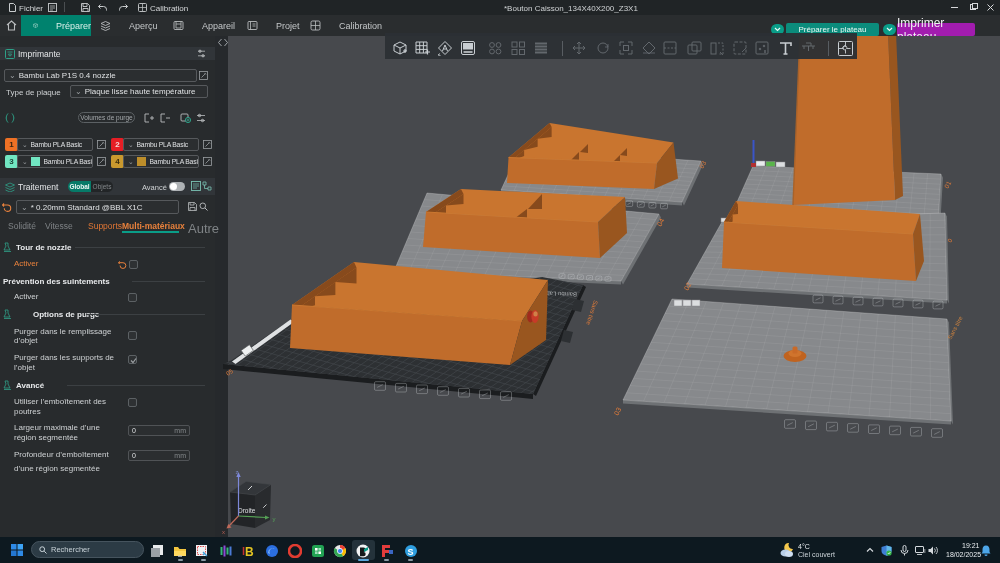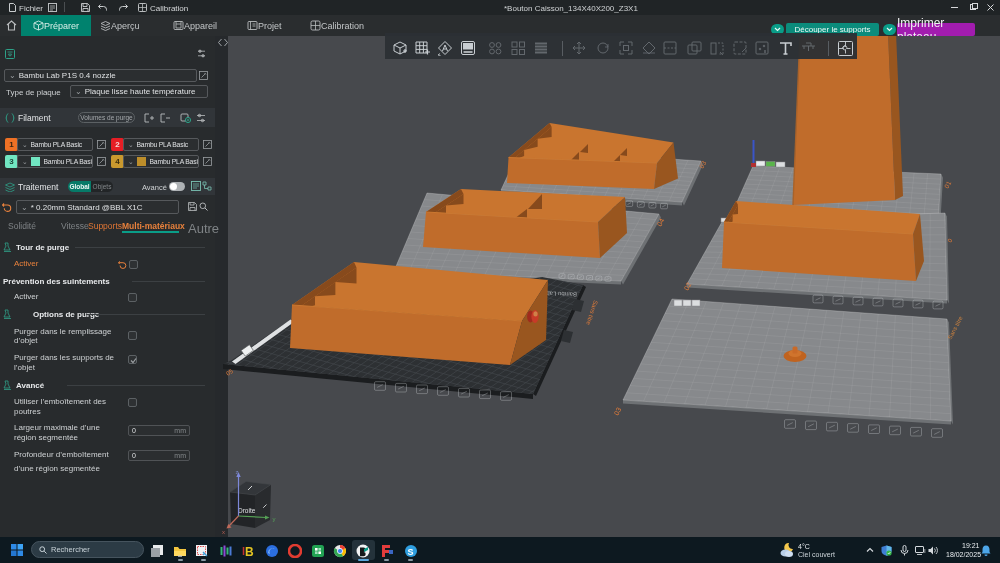--- a/index.html
+++ b/index.html
@@ -1,21 +1,21 @@
 <!DOCTYPE html>
 <html><head><meta charset="utf-8">
 <style>
 *{margin:0;padding:0;box-sizing:border-box;font-family:"Liberation Sans",sans-serif;}
 html,body{width:1000px;height:563px;overflow:hidden;background:#47494d;}
 .abs{position:absolute;}
 #page{position:relative;width:1000px;height:563px;}
 
 #titlebar{left:0;top:0;width:1000px;height:15px;background:#202426;color:#d6d8da;font-size:8px;}
 #tabbar{left:0;top:15px;width:1000px;height:21px;background:#2a2d2f;}
-.tab{position:absolute;top:15px;height:21px;color:#c3c6c8;font-size:9px;display:flex;align-items:center;gap:0;}
+.tab{position:absolute;top:15px;height:21px;color:#c3c6c8;font-size:9px;display:flex;align-items:center;gap:18px;}
 .tab.active{background:#00826e;color:#d8efe9;}
 
 #sidebar{left:0;top:36px;width:215px;height:501px;background:#282b2d;color:#d3d5d7;}
 .schead{position:absolute;left:0;width:215px;background:#313539;display:flex;align-items:center;font-size:8.5px;color:#e3e5e7;}
 .inp{position:absolute;border:1px solid #56595c;border-radius:2px;background:#2b2e30;color:#dfe1e3;font-size:8px;display:flex;align-items:center;padding-left:4px;gap:3px;white-space:nowrap;overflow:hidden;}
 .lbl{position:absolute;font-size:8px;color:#cfd2d4;}
 .cb{position:absolute;width:9px;height:9px;border:1px solid #5c6164;border-radius:2px;background:#2e3133;}
 .num{position:absolute;width:62px;height:11px;border:1px solid #505356;border-radius:2px;background:#2b2e30;font-size:7px;color:#dfe1e3;display:flex;align-items:center;justify-content:space-between;padding:0 3px;}
 .num .mm{color:#84888b;}
 .phead{position:absolute;font-size:8px;font-weight:bold;color:#e8eaec;}
@@ -95,21 +95,21 @@
         <rect x="1" y="1" width="9" height="9" rx="1.5" fill="none" stroke="#b9bcbe" stroke-width="0.9"></rect>
         <path d="M5.5,1 v9 M1,5.5 h9" stroke="#b9bcbe" stroke-width="0.8"></path>
       </svg>
       <span>Calibration</span>
     </div>
 <div class="abs vc" style="left:771px;top:24px;width:13px;height:11px;background:#0a9d88;border-radius:6px;justify-content:center">
       <svg width="7" height="5" viewBox="0 0 7 5">
         <path d="M1,1 L3.5,3.5 L6,1" stroke="#eafaf6" stroke-width="1.2" fill="none"></path>
       </svg>
     </div>
-<div class="abs vc" style="left:786px;top:23px;width:93px;height:13px;background:#0b8c7c;border-radius:2px;justify-content:center;color:#eef9f6;font-size:8px">Découper le supports</div>
+<div class="abs vc" style="left:786px;top:23px;width:93px;height:13px;background:#0b8c7c;border-radius:2px;justify-content:center;color:#eef9f6;font-size:8px">Préparer le plateau</div>
 <div class="abs vc" style="left:883px;top:24px;width:13px;height:11px;background:#0a9d88;border-radius:6px;justify-content:center">
       <svg width="7" height="5" viewBox="0 0 7 5">
         <path d="M1,1 L3.5,3.5 L6,1" stroke="#eafaf6" stroke-width="1.2" fill="none"></path>
       </svg>
     </div>
 <div class="abs vc" style="left:897px;top:23px;width:78px;height:13px;background:#a21caf;border-radius:2px;justify-content:center;color:#f0f1f2;font-size:12px">Imprimer plateau</div>
 <div class="abs" style="left:215px;top:36px;width:785px;height:501px">
       <svg width="785" height="501" viewBox="215 36 785 501">
 <rect x="215" y="36" width="785" height="501" fill="#47494d"></rect>
 <rect x="215" y="36" width="13" height="501" fill="#26292c"></rect>
@@ -664,37 +664,37 @@
     </svg>
 <svg class="abs" style="left:800px;top:40px" width="17" height="17" viewBox="0 0 17 17" fill="none" stroke="#63686d" stroke-width="1">
       <path d="M2,6 h13 M4,6 v3 M8.5,6 v5 M13,6 v3 M6,3 h5 v3"></path>
     </svg>
 <div class="abs" style="left:828px;top:41px;width:1px;height:15px;background:#585d62"></div>
 <svg class="abs" style="left:836.5px;top:40px" width="17" height="17" viewBox="0 0 17 17" fill="none" stroke="#c8cdd1" stroke-width="1">
       <rect x="1.5" y="1.5" width="14" height="14" rx="1"></rect>
       <path d="M8.5,1.5 v5 a1.8,1.8 0 1 0 0,3 v4 M1.5,8.5 h5 a1.8,1.8 0 1 1 3,0 h4" stroke-width="0.9"></path>
     </svg>
 <div class="abs" id="sidebar"></div>
+<div class="schead" style="top:47px;height:13px;padding-left:18px">Imprimante</div>
 <svg class="abs" style="left:5px;top:49px" width="10" height="10" viewBox="0 0 10 10">
       <rect x="0.5" y="0.5" width="9" height="9" rx="1" fill="none" stroke="#2ea188"></rect>
       <path d="M2.5,3 h5 M3.5,5 h3 l-1,2 h-1 z" stroke="#2ea188" stroke-width="0.8" fill="none"></path>
     </svg>
 <svg class="abs" style="left:197px;top:49px" width="9" height="9" viewBox="0 0 9 9" stroke="#b9bcbe" fill="none">
       <path d="M1,2.2 h7 M1,6.8 h7" stroke-width="0.8"></path>
       <circle cx="3" cy="2.2" r="1.1"></circle>
       <circle cx="6" cy="6.8" r="1.1"></circle>
     </svg>
 <div class="inp" style="left:4px;top:69px;width:193px;height:13px"><span style="color:#9b9fa2">⌄</span> Bambu Lab P1S 0.4 nozzle</div>
 <svg class="abs" style="left:199px;top:71px" width="9" height="9" viewBox="0 0 9 9">
       <rect x="0.5" y="0.5" width="8" height="8" fill="none" stroke="#9b9fa2" stroke-width="0.8"></rect>
       <path d="M2.5,6.5 L6.5,2.5 M5.5,2 l1.5,1.5" stroke="#9b9fa2" stroke-width="0.8" fill="none"></path>
     </svg>
 <div class="lbl" style="left:6px;top:88px">Type de plaque</div>
 <div class="inp" style="left:70px;top:85px;width:138px;height:13px"><span style="color:#9b9fa2">⌄</span> Plaque lisse haute température</div>
-<div class="schead" style="top:108px;height:19px;padding-left:18px">Filament</div>
 <svg class="abs" style="left:5px;top:113px" width="10" height="10" viewBox="0 0 10 10" fill="none" stroke="#2ea188">
       <path d="M3,0.5 C1.8,2 1.2,3.5 1.2,5 C1.2,6.5 1.8,8 3,9.5 M7,0.5 C8.2,2 8.8,3.5 8.8,5 C8.8,6.5 8.2,8 7,9.5" stroke-width="1"></path>
     </svg>
 <div class="abs vc" style="left:78px;top:112px;width:57px;height:11px;border:1px solid #5c6164;border-radius:6px;justify-content:center;font-size:6.5px;color:#a4a8ab">Volumes de purge</div>
 <svg class="abs" style="left:144px;top:113px" width="10" height="10" viewBox="0 0 10 10" fill="none" stroke="#b9bcbe">
       <path d="M1,1 v8 M1,1 h4 M1,9 h4 M6,5 h4 M8,3 v4" stroke-width="0.9"></path>
     </svg>
 <svg class="abs" style="left:160px;top:113px" width="10" height="10" viewBox="0 0 10 10" fill="none" stroke="#b9bcbe">
       <path d="M1,1 v8 M1,1 h4 M1,9 h4 M6,5 h4" stroke-width="0.9"></path>
     </svg>
@@ -753,30 +753,30 @@
     </svg>
 <div class="inp" style="left:16px;top:200px;width:163px;height:14px"><span style="color:#9b9fa2">⌄</span> * 0.20mm Standard @BBL X1C</div>
 <svg class="abs" style="left:188px;top:202px" width="9" height="9" viewBox="0 0 9 9">
       <path d="M0.5,0.5 h6 l2,2 v6 h-8 z M2,0.5 v2.5 h4 v-2.5 M2,8.5 v-3 h5 v3" fill="none" stroke="#b9bcbe" stroke-width="0.8"></path>
     </svg>
 <svg class="abs" style="left:199px;top:202px" width="9" height="9" viewBox="0 0 9 9" fill="none" stroke="#b9bcbe">
       <circle cx="3.8" cy="3.8" r="2.8" stroke-width="0.9"></circle>
       <path d="M6,6 L8.5,8.5" stroke-width="1"></path>
     </svg>
 <div class="abs" style="left:8px;top:221px;font-size:8.5px;color:#7f8386">Solidité</div>
-<div class="abs" style="left:61px;top:221px;font-size:8.5px;color:#7f8386">Vitesse</div>
+<div class="abs" style="left:45px;top:221px;font-size:8.5px;color:#7f8386">Vitesse</div>
 <div class="abs" style="left:88px;top:221px;font-size:8.5px;color:#df7635">Supports</div>
 <div class="abs" style="left:122px;top:221px;font-size:8.5px;color:#e8813c;font-weight:bold">Multi-matériaux</div>
 <div class="abs" style="left:188px;top:221px;font-size:13px;color:#7f8386">Autre</div>
 <div class="abs" style="left:122px;top:231px;width:57px;height:2px;background:#0a9d88"></div>
 <svg class="abs" style="left:3px;top:242px" width="9" height="10" viewBox="0 0 9 10" fill="none" stroke="#2ea188">
       <path d="M2,1 h3 v3 l2,4 h-6 l2,-4 z" stroke-width="0.8"></path>
       <path d="M1,9.5 h7" stroke-width="0.8"></path>
     </svg>
-<div class="phead" style="left:16px;top:243px">Tour de purge</div>
+<div class="phead" style="left:16px;top:243px">Tour de nozzle</div>
 <div class="pline" style="left:75px;top:247px;width:130px"></div>
 <div class="abs" style="left:14px;top:259px;font-size:8px;color:#e8813c">Activer</div>
 <svg class="abs" style="left:118px;top:260px" width="9" height="9" viewBox="0 0 10 10" fill="none" stroke="#e8813c">
       <path d="M2,1.5 L0.5,3 L2,4.5 M0.5,3 h5 a3.2,3.2 0 1 1 -3.2,3.2" stroke-width="1.1"></path>
     </svg>
 <div class="cb" style="left:129px;top:260px"></div>
 <div class="phead" style="left:3px;top:277px">Prévention des suintements</div>
 <div class="pline" style="left:132px;top:281px;width:73px"></div>
 <div class="lbl" style="left:14px;top:292px">Activer</div>
 <div class="cb" style="left:128px;top:293px"></div>

